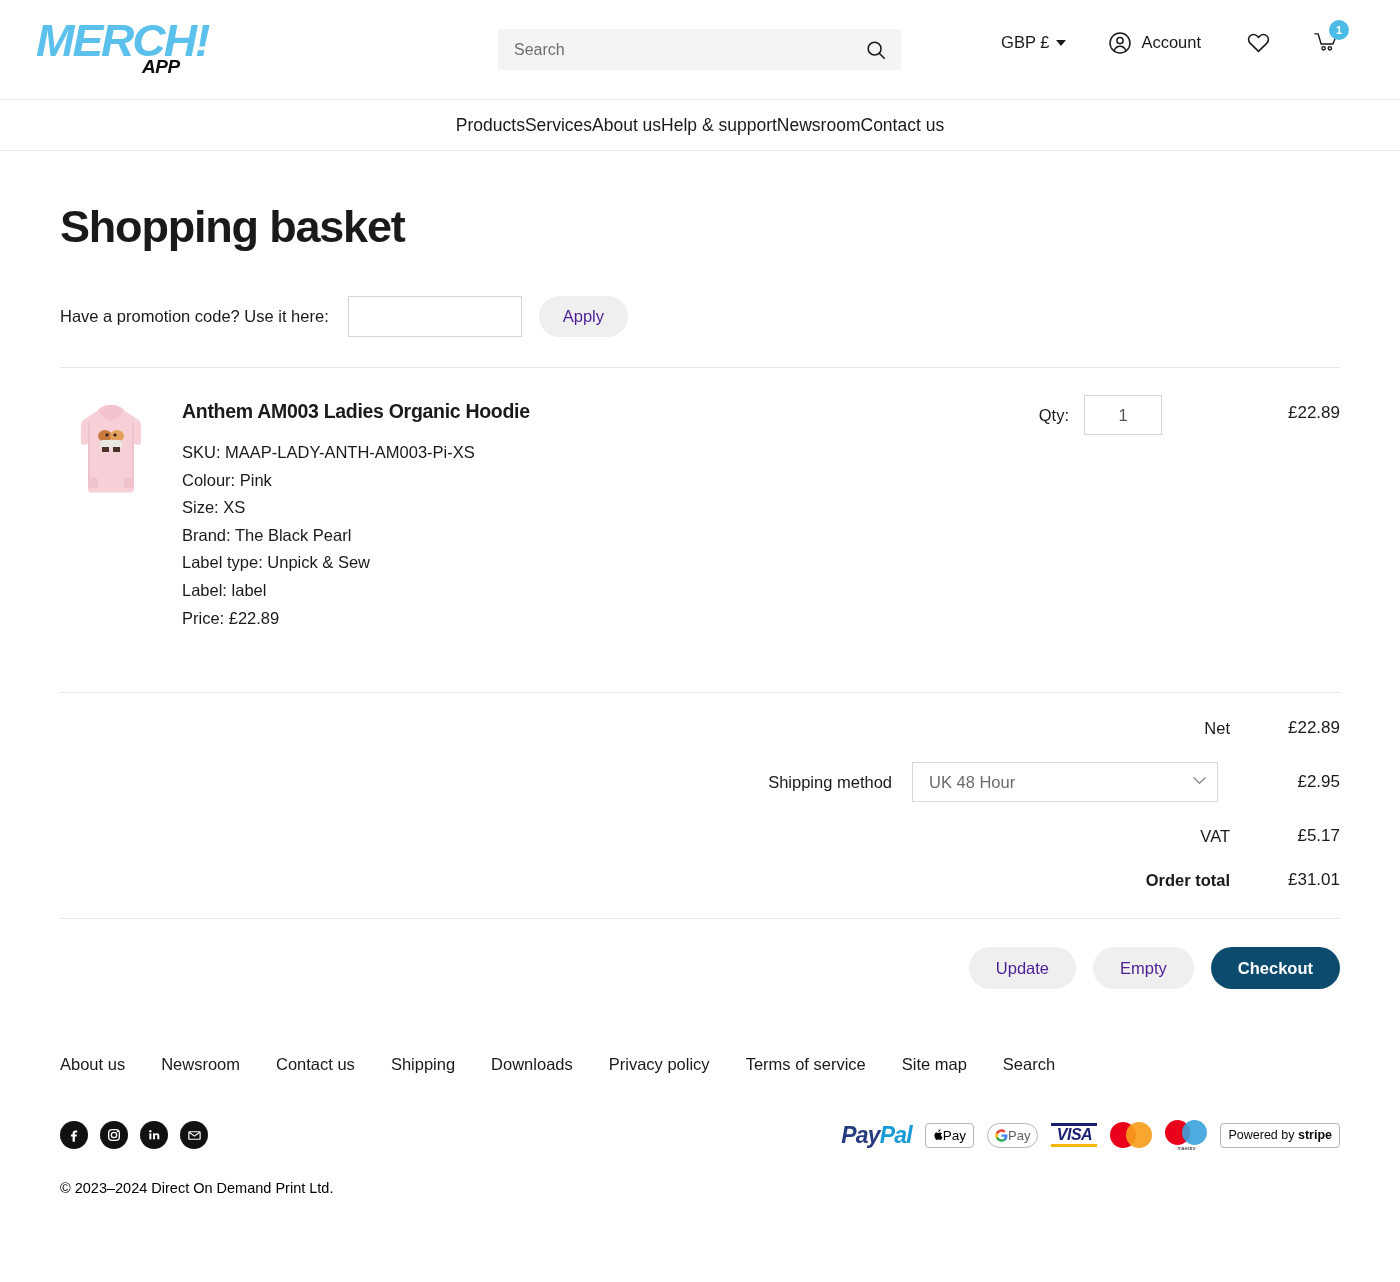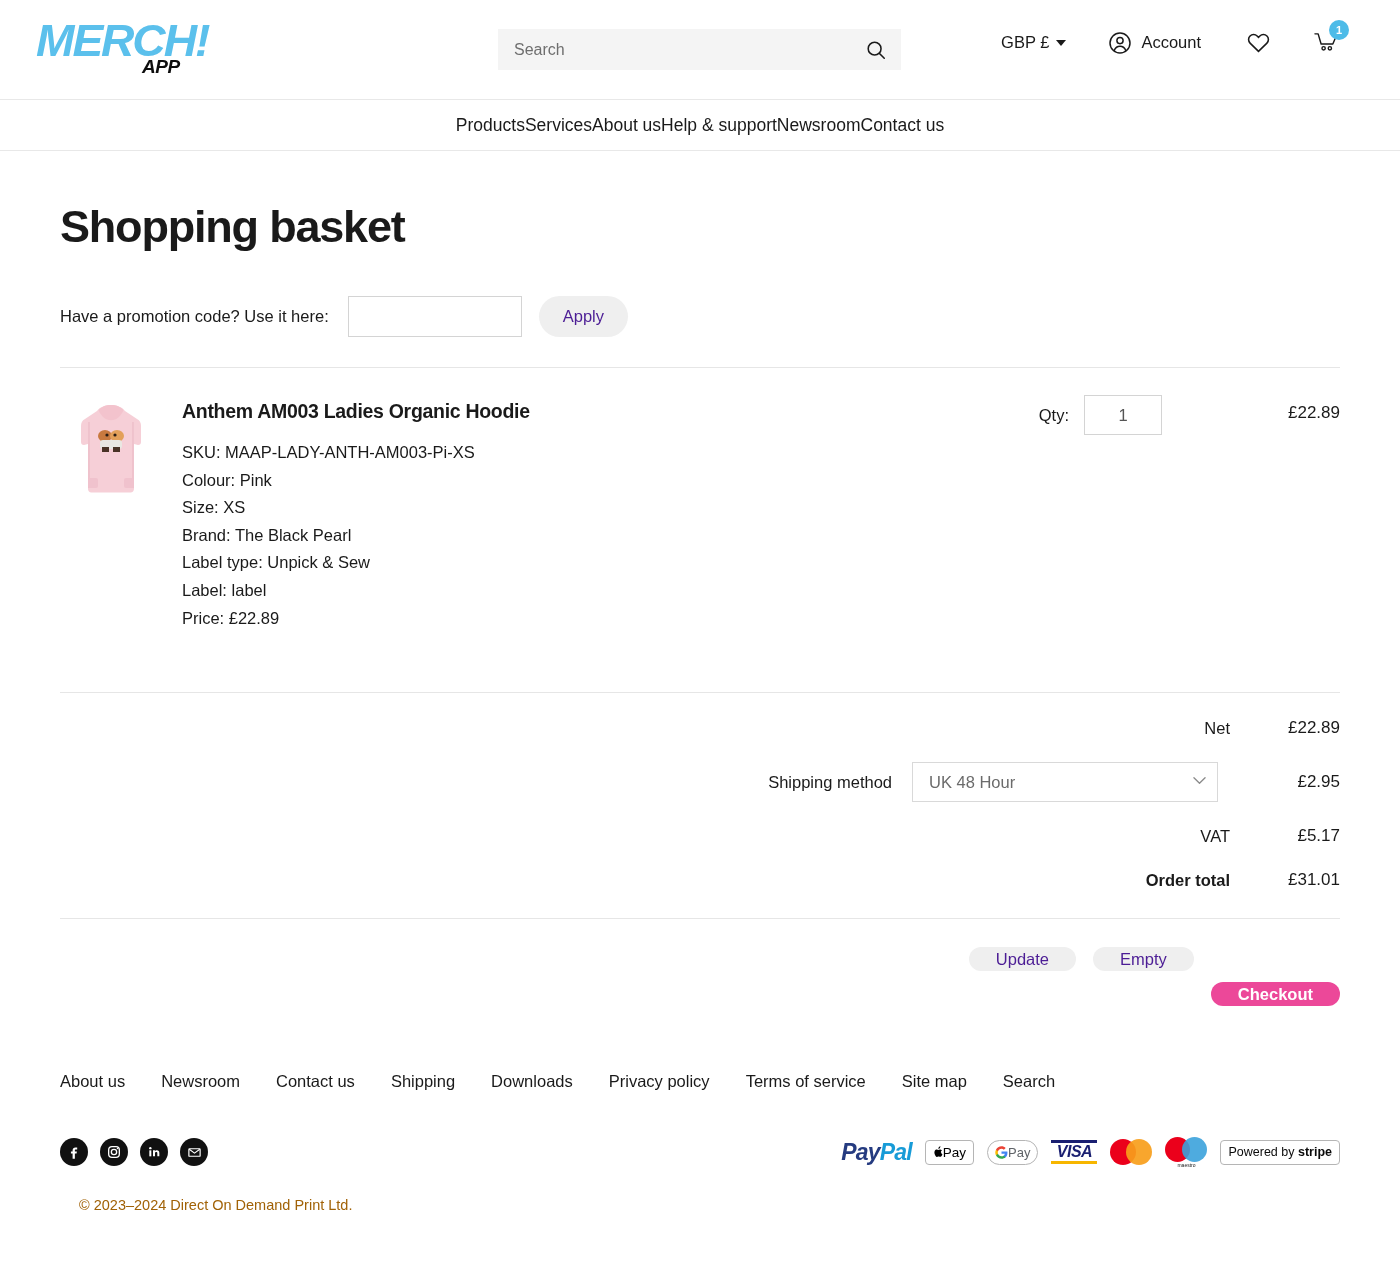--- a/index.html
+++ b/index.html
@@ -306,22 +306,22 @@
   .row-shipping .total-value { margin-left: 12px; }
 
   .actions {
     display: flex;
     justify-content: flex-end;
     gap: 17px;
     padding: 28px 0 0 0;
     border-top: 1px solid #e6e6e6;
     margin-top: 28px;
   }
-  .action-btn { height: 24px; padding: 0 27px; font-size: 16.5px; }
-  .checkout-btn { background: #ec4899; color: #ffffff; font-weight: 700; padding: 0 27px; margin-top: 35px; }
+  .action-btn { height: 42px; padding: 0 27px; font-size: 16.5px; }
+  .checkout-btn { background: #0c4a6e; color: #ffffff; font-weight: 700; padding: 0 27px; }
 
   
   .footer { padding: 0 60px; margin-top: 66px; }
   .footer-links { display: flex; gap: 36px; }
   .footer-link {
     font-size: 16.5px;
     color: #1a1a1a;
     text-decoration: none;
     cursor: pointer;
   }
@@ -382,24 +382,23 @@
   .ms-l { left: 0; background: #eb001b; }
   .ms-r { right: 0; background: #3ba2dc; opacity: .9; }
   .ms-txt {
     position: absolute; bottom: -1px; left: 0; width: 42px;
     text-align: center; font-size: 5px; color: #222;
   }
   .stripe-txt { font-size: 12.5px; color: #0a0a0a; }
   .stripe-txt b { font-weight: 700; }
   .copyright {
     font-size: 14.5px;
-    color: #a16207;
+    color: #000000;
     margin-top: 30px;
     padding-bottom: 18px;
-    margin-left: 19px;
   }
 </style>
 </head>
 <body>
 
 <div class="header">
 
   <div class="logo">
     <div class="logo-merch">MERCH!</div>
     <div class="logo-app">APP</div>

